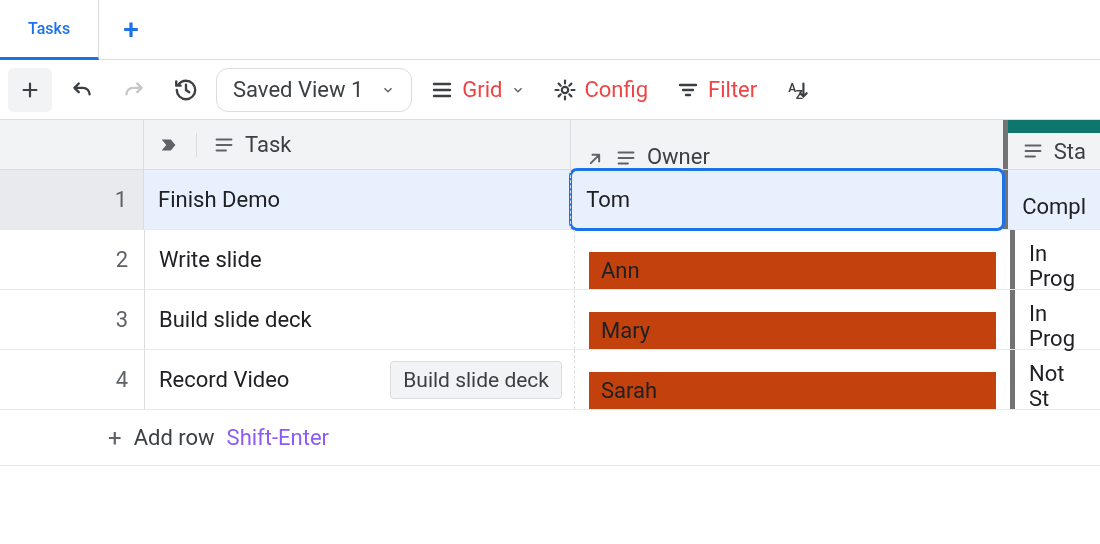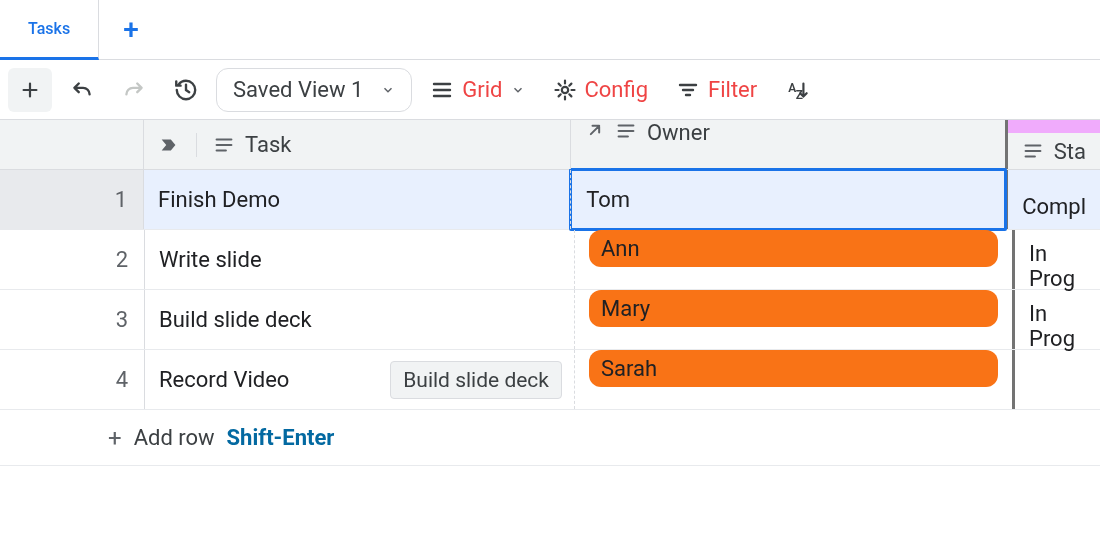--- a/index.html
+++ b/index.html
@@ -82,21 +82,21 @@
       color: #ef4444;
       padding: 0 10px;
       cursor: pointer;
     }
     svg { display: block; }
     .grid {
       width: 100%;
     }
     .header-row {
       display: flex;
-      background: #f0abfc;
+      background: #0f766e;
       border-bottom: 1px solid #dadce0;
       height: 50px;
     }
     .row {
       display: flex;
       border-bottom: 1px solid #e8eaed;
       height: 60px;
     }
     .row.selected { background: #e8f0fe; }
     .row.selected .col-num { background: #e8eaed; }
@@ -117,69 +117,69 @@
       align-items: center;
       padding: 0 14px;
       font-size: 22px;
       border-right: 1px dashed #dadce0;
       gap: 10px;
       position: relative;
     }
     .col-owner {
       width: 440px;
       display: flex;
-      align-items: flex-start;
+      align-items: flex-end;
       padding: 0 14px;
       font-size: 22px;
-      border-right: 3px solid #737373;
+      border-right: 5px solid #737373;
       gap: 10px;
     }
     .col-status {
       flex: 1;
       display: flex;
       align-items: center;
       padding: 0 14px;
       font-size: 22px;
       gap: 10px;
       margin-top: 13px;
     }
     .header-row .col-task, .header-row .col-owner, .header-row .col-status {
       background: #f1f3f4;
       font-size: 22px;
       color: #3c4043;
     }
     .header-row .col-task { border-right: 1px solid #dadce0; }
     .pill {
-      background: #f97316;
-      border-radius: 12px;
+      background: #c2410c;
+      border-radius: 0;
       padding: 6px 12px;
       flex: 1;
     }
     .cell-selected {
       border: 3px solid #1a73e8;
       margin: -2px;
       padding: 0 14px;
       flex: 1;
       height: calc(100% + 4px);
       display: flex;
       align-items: center;
-      border-radius: 2px;
+      border-radius: 8px;
     }
     .add-row {
       display: flex;
       align-items: center;
       height: 56px;
       padding-left: 108px;
       gap: 12px;
       font-size: 22px;
       color: #3c4043;
       cursor: pointer;
       border-bottom: 1px solid #e8eaed;
     }
-    .hint { color: #0369a1; font-weight: bold; }
+    .hint { color: #8b5cf6; }
     .tooltip {
       position: absolute;
       background: #f1f3f4;
       border: 1px solid #dadce0;
       border-radius: 4px;
       padding: 6px 12px;
       font-size: 21px;
       color: #3c4043;
       right: 12px;
       top: 50%;
@@ -318,20 +318,21 @@
 
   <div class="row">
     <div class="col-num">4</div>
     <div class="col-task">
       <span>Record Video</span>
       <div class="tooltip">Build slide deck</div>
     </div>
     <div class="col-owner">
         <span class="pill">Sarah</span>
       </div>
+    <div class="col-status">Not St</div>
   </div>
 
   <div class="add-row">
     <span style="font-size:24px;color:#5f6368;">+</span>
     <span>Add row</span>
     <span class="hint">Shift-Enter</span>
   </div>
 </div>
 
 </body></html>

